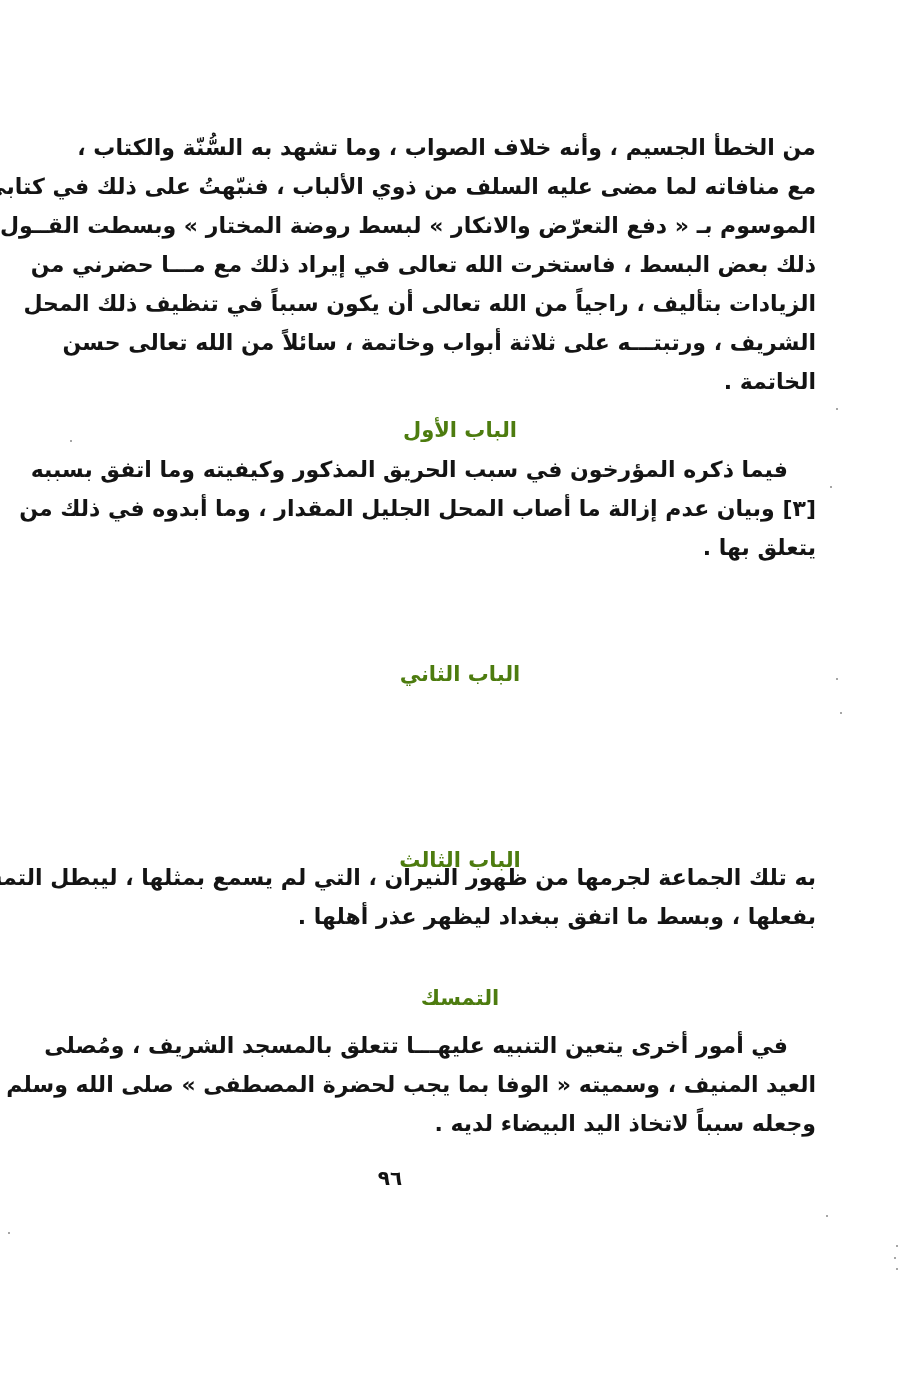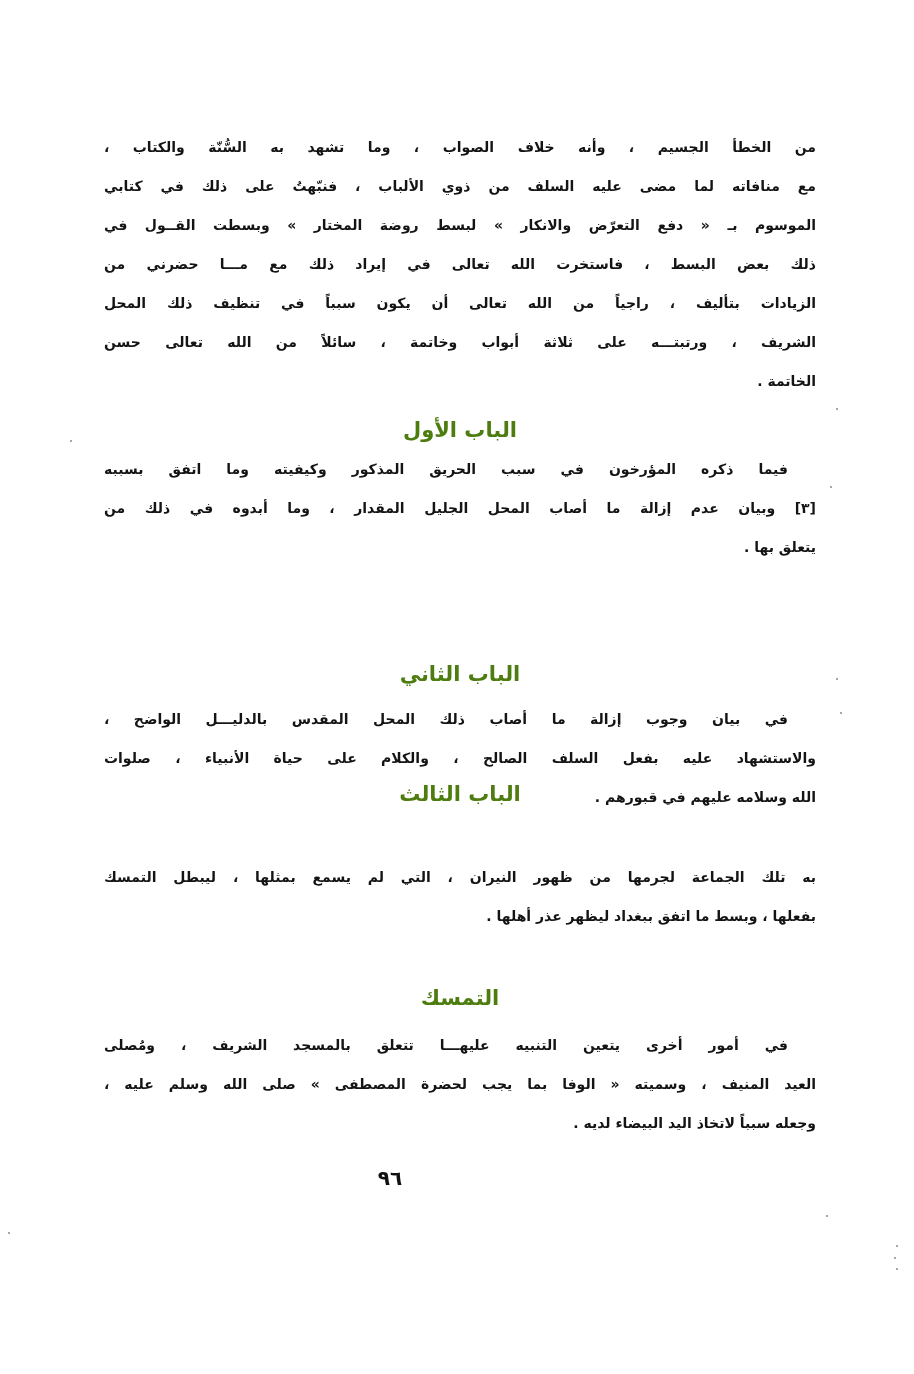--- a/index.html
+++ b/index.html
@@ -22,21 +22,21 @@
       height: 1374px;
       background: #ffffff;
     }
     .text-block {
       position: absolute;
       left: 104px;
       width: 712px;
       direction: rtl;
       text-align: justify;
       text-align-last: right;
-      font-size: 14px;
+      font-size: 22px;
       line-height: 39px;
       font-weight: bold;
       color: #141414;
     }
     .para-line {
       display: block;
       white-space: nowrap;
       text-align-last: justify;
       text-align: justify;
     }
@@ -90,27 +90,22 @@
   </div>
 
   <div class="heading" style="top:418px;">الباب الأول</div>
   <div class="text-block" style="top:450px;">
     <span class="para-line indent">فيما ذكره المؤرخون في سبب الحريق المذكور وكيفيته وما اتفق بسببه</span>
     <span class="para-line">[٣] وبيان عدم إزالة ما أصاب المحل الجليل المقدار ، وما أبدوه في ذلك من</span>
     <span class="para-line last">يتعلق بها .</span>
   </div>
 
   <div class="heading" style="top:662px;">الباب الثاني</div>
-  <div class="text-block" style="top:700px;">
-    <span class="para-line indent">في بيان وجوب إزالة ما أصاب ذلك المحل المقدس بالدليـــل الواضح ،</span>
-    <span class="para-line">والاستشهاد عليه بفعل السلف الصالح ، والكلام على حياة الأنبياء ، صلوات</span>
-    <span class="para-line last">الله وسلامه عليهم في قبورهم .</span>
-  </div>
 
-  <div class="heading" style="top:782px;">الباب الثالث</div>
+  <div class="heading" style="top:848px;">الباب الثالث</div>
   <div class="text-block" style="top:858px;">
     <span class="para-line">به تلك الجماعة لجرمها من ظهور النيران ، التي لم يسمع بمثلها ، ليبطل التمسك</span>
     <span class="para-line last">بفعلها ، وبسط ما اتفق ببغداد ليظهر عذر أهلها .</span>
   </div>
 
   <div class="heading" style="top:986px;">التمسك</div>
   <div class="text-block" style="top:1026px;">
     <span class="para-line indent">في أمور أخرى يتعين التنبيه عليهـــا تتعلق بالمسجد الشريف ، ومُصلى</span>
     <span class="para-line">العيد المنيف ، وسميته « الوفا بما يجب لحضرة المصطفى » صلى الله وسلم عليه ،</span>
     <span class="para-line last">وجعله سبباً لاتخاذ اليد البيضاء لديه .</span>

